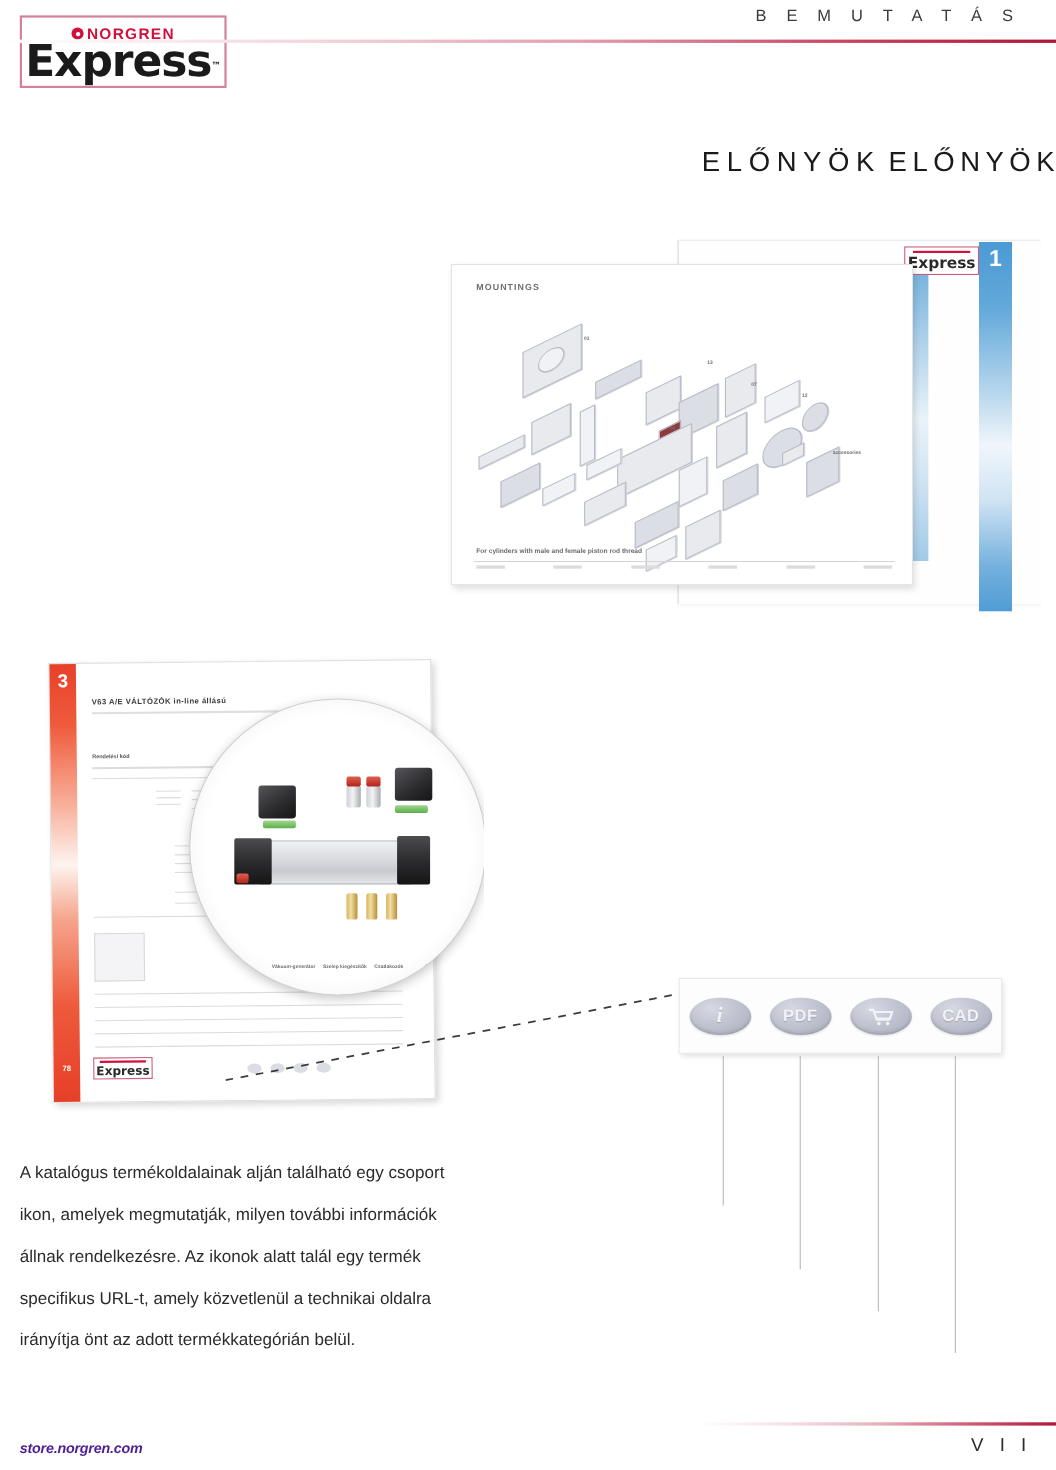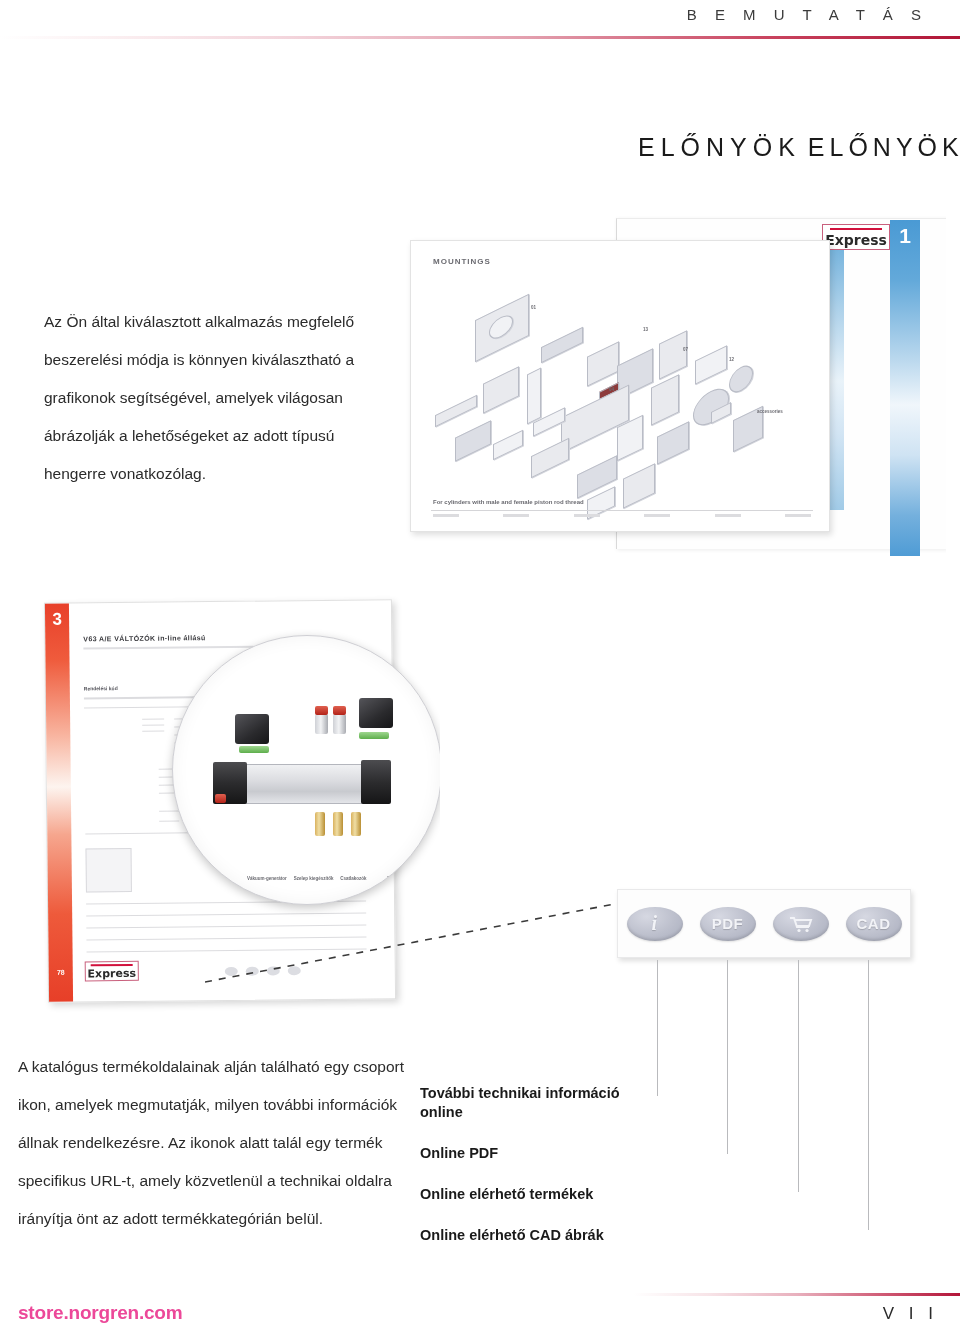--- a/index.html
+++ b/index.html
@@ -261,32 +261,40 @@
     display:flex;justify-content:space-between;
   }
   .lens-cap span{display:block;width:40px;}
 
   .footer-rule{
     position:absolute;left:0;right:0;bottom:40px;height:3px;
     background:linear-gradient(to right,#ffffff 0%,#ffffff 66%,#f7e3e7 74%,#e8b0bd 83%,#cf5a74 92%,#b31438 100%);
   }
   .footer-left{
     position:absolute;left:18px;bottom:12px;
-    color:#ec4899;font-weight:bold;font-size:19px;letter-spacing:-.2px;
+    color:#4c1d95;font-weight:bold;font-size:13px;letter-spacing:-.2px;font-style:italic;
   }
   .footer-right{
     position:absolute;right:22px;bottom:12px;
     color:#2b2b2b;font-size:17px;letter-spacing:5px;font-weight:normal;
   }
 </style>
 </head>
 <body>
 
 <div class="page">
 
+  <div class="logo-box">
+    <div class="logo-top">
+      <span class="logo-mark"></span><span>NORGREN</span>
+    </div>
+    <div class="logo-main">
+      <span>Express</span><span class="logo-tm">™</span>
+    </div>
+  </div>
 
   <div class="header-title">B E M U T A T Á S</div>
   <div class="header-rule"></div>
 
   <div class="sec-title">
     <span class="thin">ELŐNYÖK</span>
     <span class="bold">ELŐNYÖK</span>
   </div>
 
   <div class="photo1">
@@ -345,23 +353,20 @@
         <span></span>
           <span></span>
           <span></span>
           <span></span>
           <span></span>
           <span></span>
       </div>
     </div>
   </div>
 
-  <div class="copy" id="copy-1">
-    <p>Az Ön által kiválasztott alkalmazás megfelelő beszerelési módja is könnyen kiválasztható a grafikonok segítségével, amelyek világosan ábrázolják a lehetőségeket az adott típusú hengerre vonatkozólag.</p>
-  </div>
 
   <div class="photo2">
     <div class="p2-page">
       <div class="p2-redtab">
         <div class="p2-tabnum">3</div>
         <div class="p2-tabfoot">78</div>
       </div>
 
       <div class="p2-title">V63   A/E VÁLTÓZÓK  in-line állású</div>
       <div class="p2-sub"></div>
@@ -448,27 +453,18 @@
 
   <div class="leader" style="left:657px;top:960px;height:136px;"></div>
   <div class="leader" style="left:727px;top:960px;height:194px;"></div>
   <div class="leader" style="left:798px;top:960px;height:232px;"></div>
   <div class="leader" style="left:868px;top:960px;height:270px;"></div>
 
   <div class="copy" id="copy-3">
     <p>A katalógus termékoldalainak alján található egy csoport ikon, amelyek megmutatják, milyen további információk állnak rendelkezésre. Az ikonok alatt talál egy termék specifikus URL-t, amely közvetlenül a technikai oldalra irányítja önt az adott termékkategórián belül.</p>
   </div>
 
-  <div class="bold-list">
-    <div class="li">
-      <div>További technikai információ</div>
-      <div>online</div>
-    </div>
-    <div class="li">Online PDF</div>
-    <div class="li">Online elérhető termékek</div>
-    <div class="li">Online elérhető CAD ábrák</div>
-  </div>
 
   <div class="footer-rule"></div>
   <div class="footer-left">store.norgren.com</div>
   <div class="footer-right">V I I</div>
 
 </div>
 
 </body></html>

